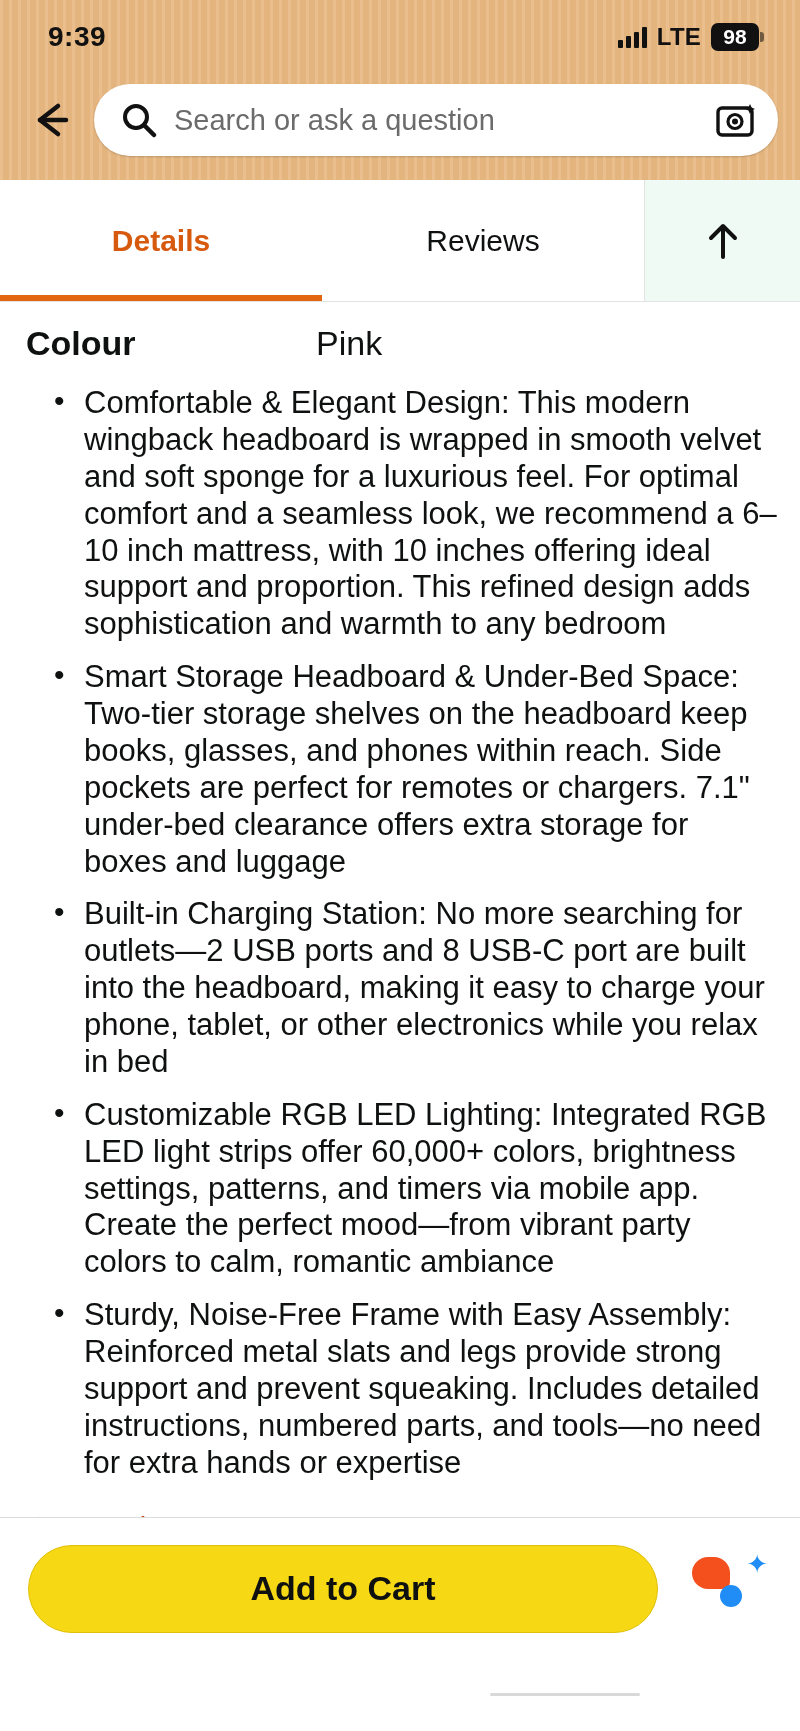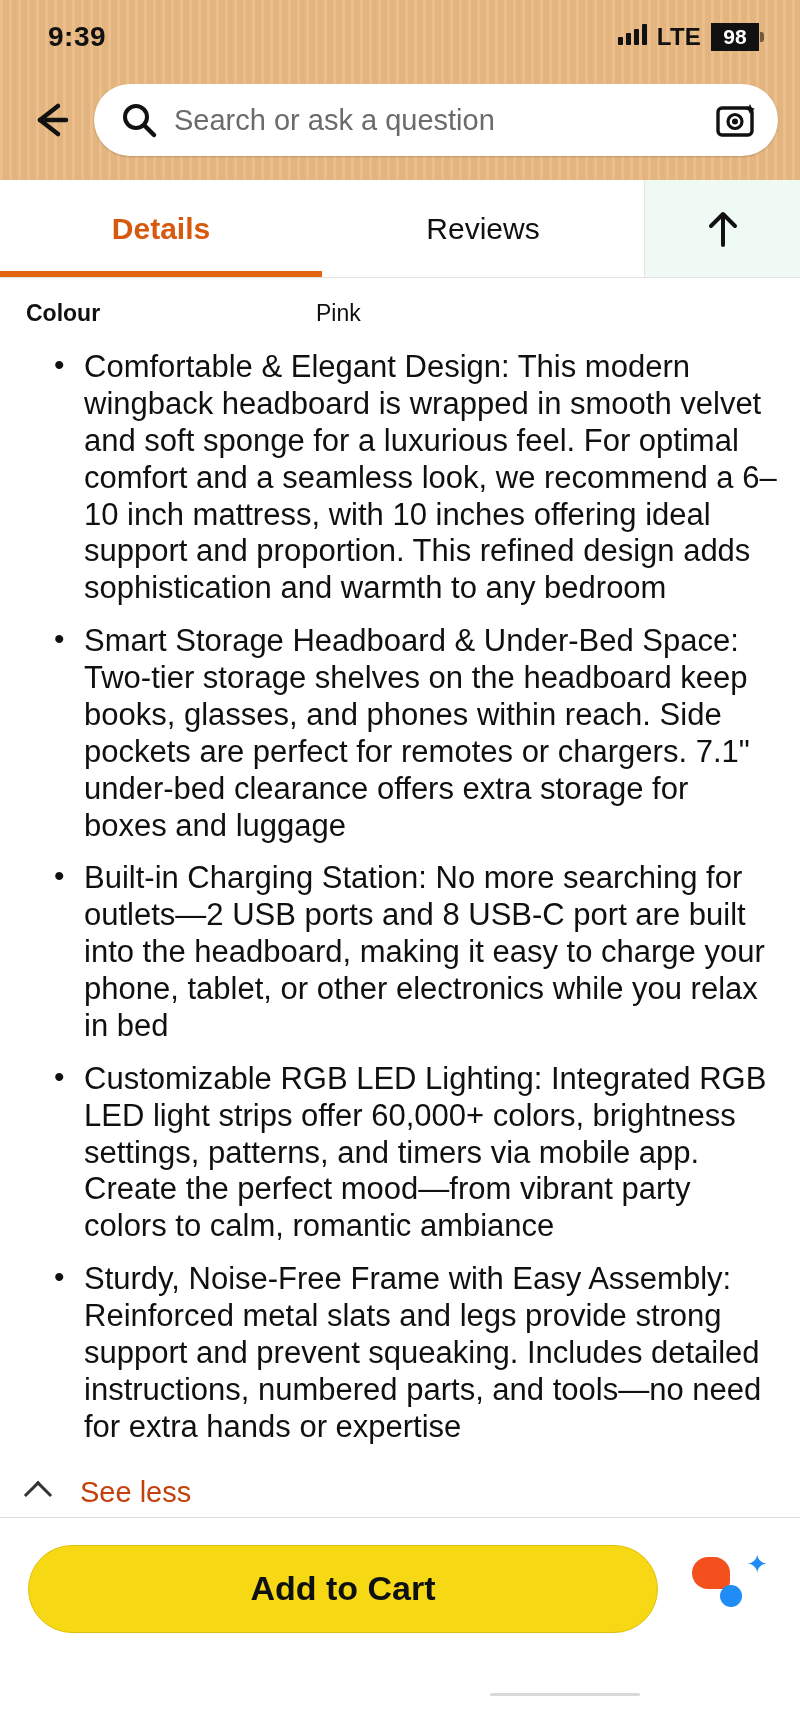--- a/index.html
+++ b/index.html
@@ -38,21 +38,21 @@
     padding: 0 36px 0 48px;
   }
   .clock {
     font-size: 28px;
     font-weight: bold;
     color: #111;
     letter-spacing: 0.5px;
   }
   .status-right {
     display: flex;
-    align-items: flex-start;
+    align-items: center;
     gap: 10px;
   }
   .signal {
     display: flex;
     align-items: flex-end;
     gap: 3px;
     height: 22px;
   }
   .signal i { width: 5px; background: #111; border-radius: 1px; display: block; }
   .signal i:nth-child(1) { height: 8px; }
@@ -68,21 +68,21 @@
   .battery {
     position: relative;
     display: inline-flex;
     align-items: center;
   }
   .battery .body {
     background: #111;
     color: #fff;
     font-size: 21px;
     font-weight: bold;
-    border-radius: 0;
+    border-radius: 7px;
     padding: 3px 8px 4px 8px;
     line-height: 1;
     min-width: 48px;
     text-align: center;
   }
   .battery .nub {
     width: 4px; height: 10px;
     background: #111;
     border-radius: 0 3px 3px 0;
     margin-left: 1px;
@@ -119,21 +119,21 @@
     font-size: 29px;
     color: #6b6b6b;
     white-space: nowrap;
     overflow: hidden;
   }
 
   
   .tabsrow {
     display: flex;
     align-items: stretch;
-    height: 98px;
+    height: 122px;
     background: #ffffff;
     border-bottom: 1px solid #e3e3e3;
     flex: 0 0 auto;
   }
   .tab {
     flex: 1 1 0;
     display: flex;
     align-items: center;
     justify-content: center;
     font-size: 30px;
@@ -164,21 +164,21 @@
   .content {
     flex: 1 1 auto;
     overflow: hidden;
     padding: 0 22px;
     background: #ffffff;
   }
   .attr-row {
     display: flex;
     align-items: flex-start;
     padding: 22px 4px 10px 4px;
-    font-size: 23px;
+    font-size: 34px;
   }
   .attr-label {
     font-weight: bold;
     color: #0f1111;
     width: 290px;
     flex: 0 0 auto;
   }
   .attr-value {
     color: #0f1111;
   }

